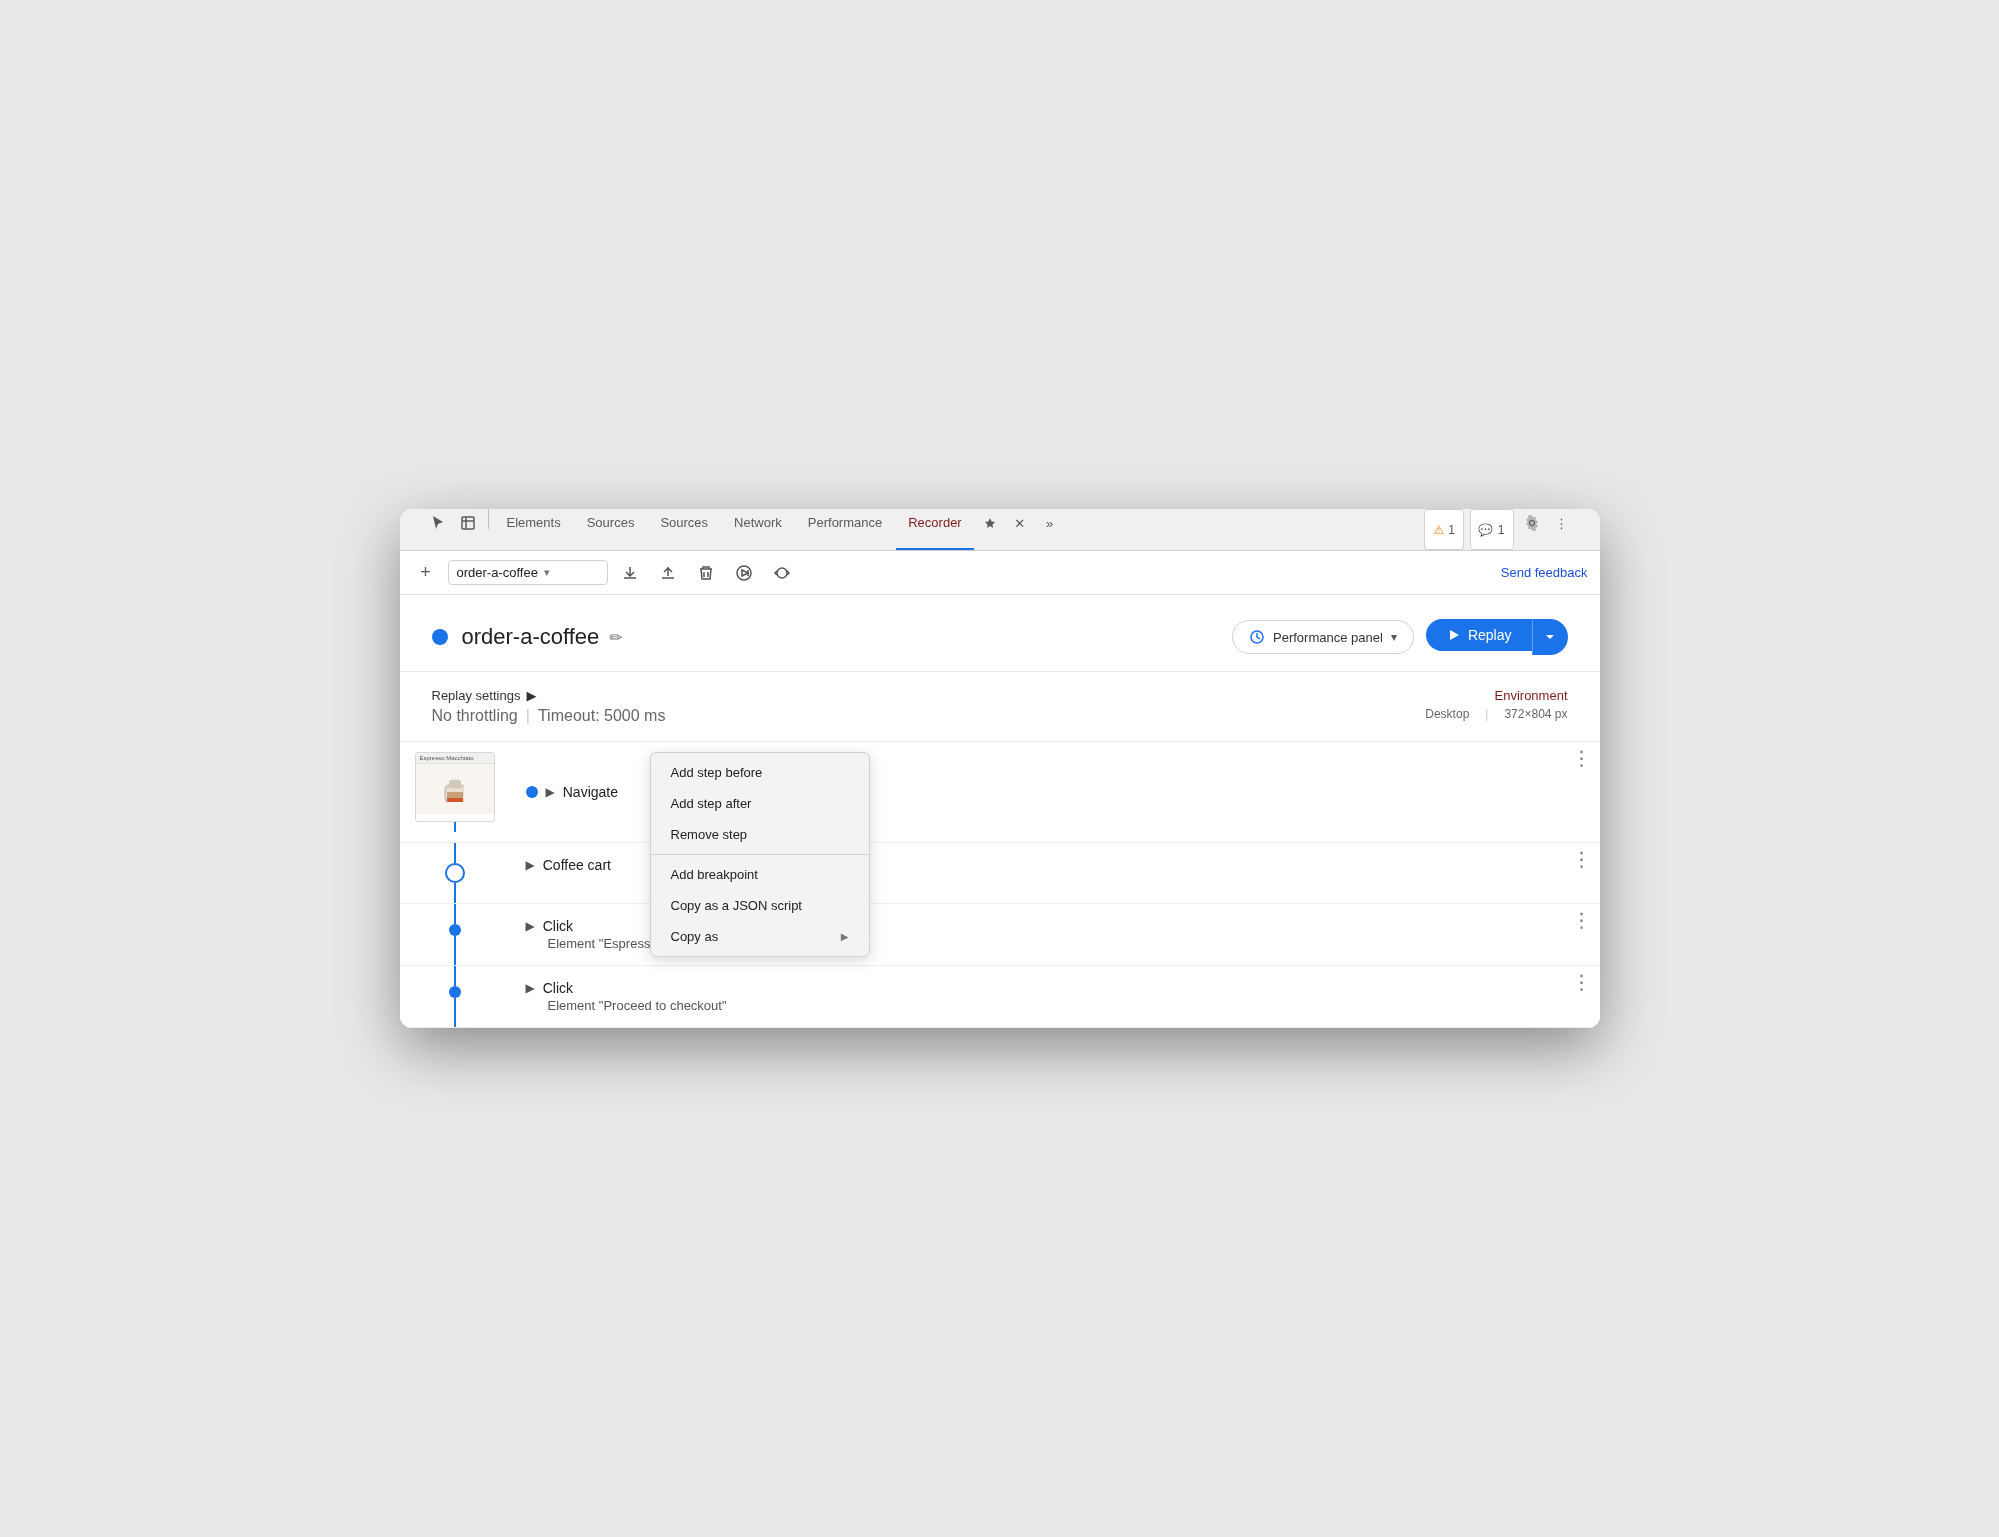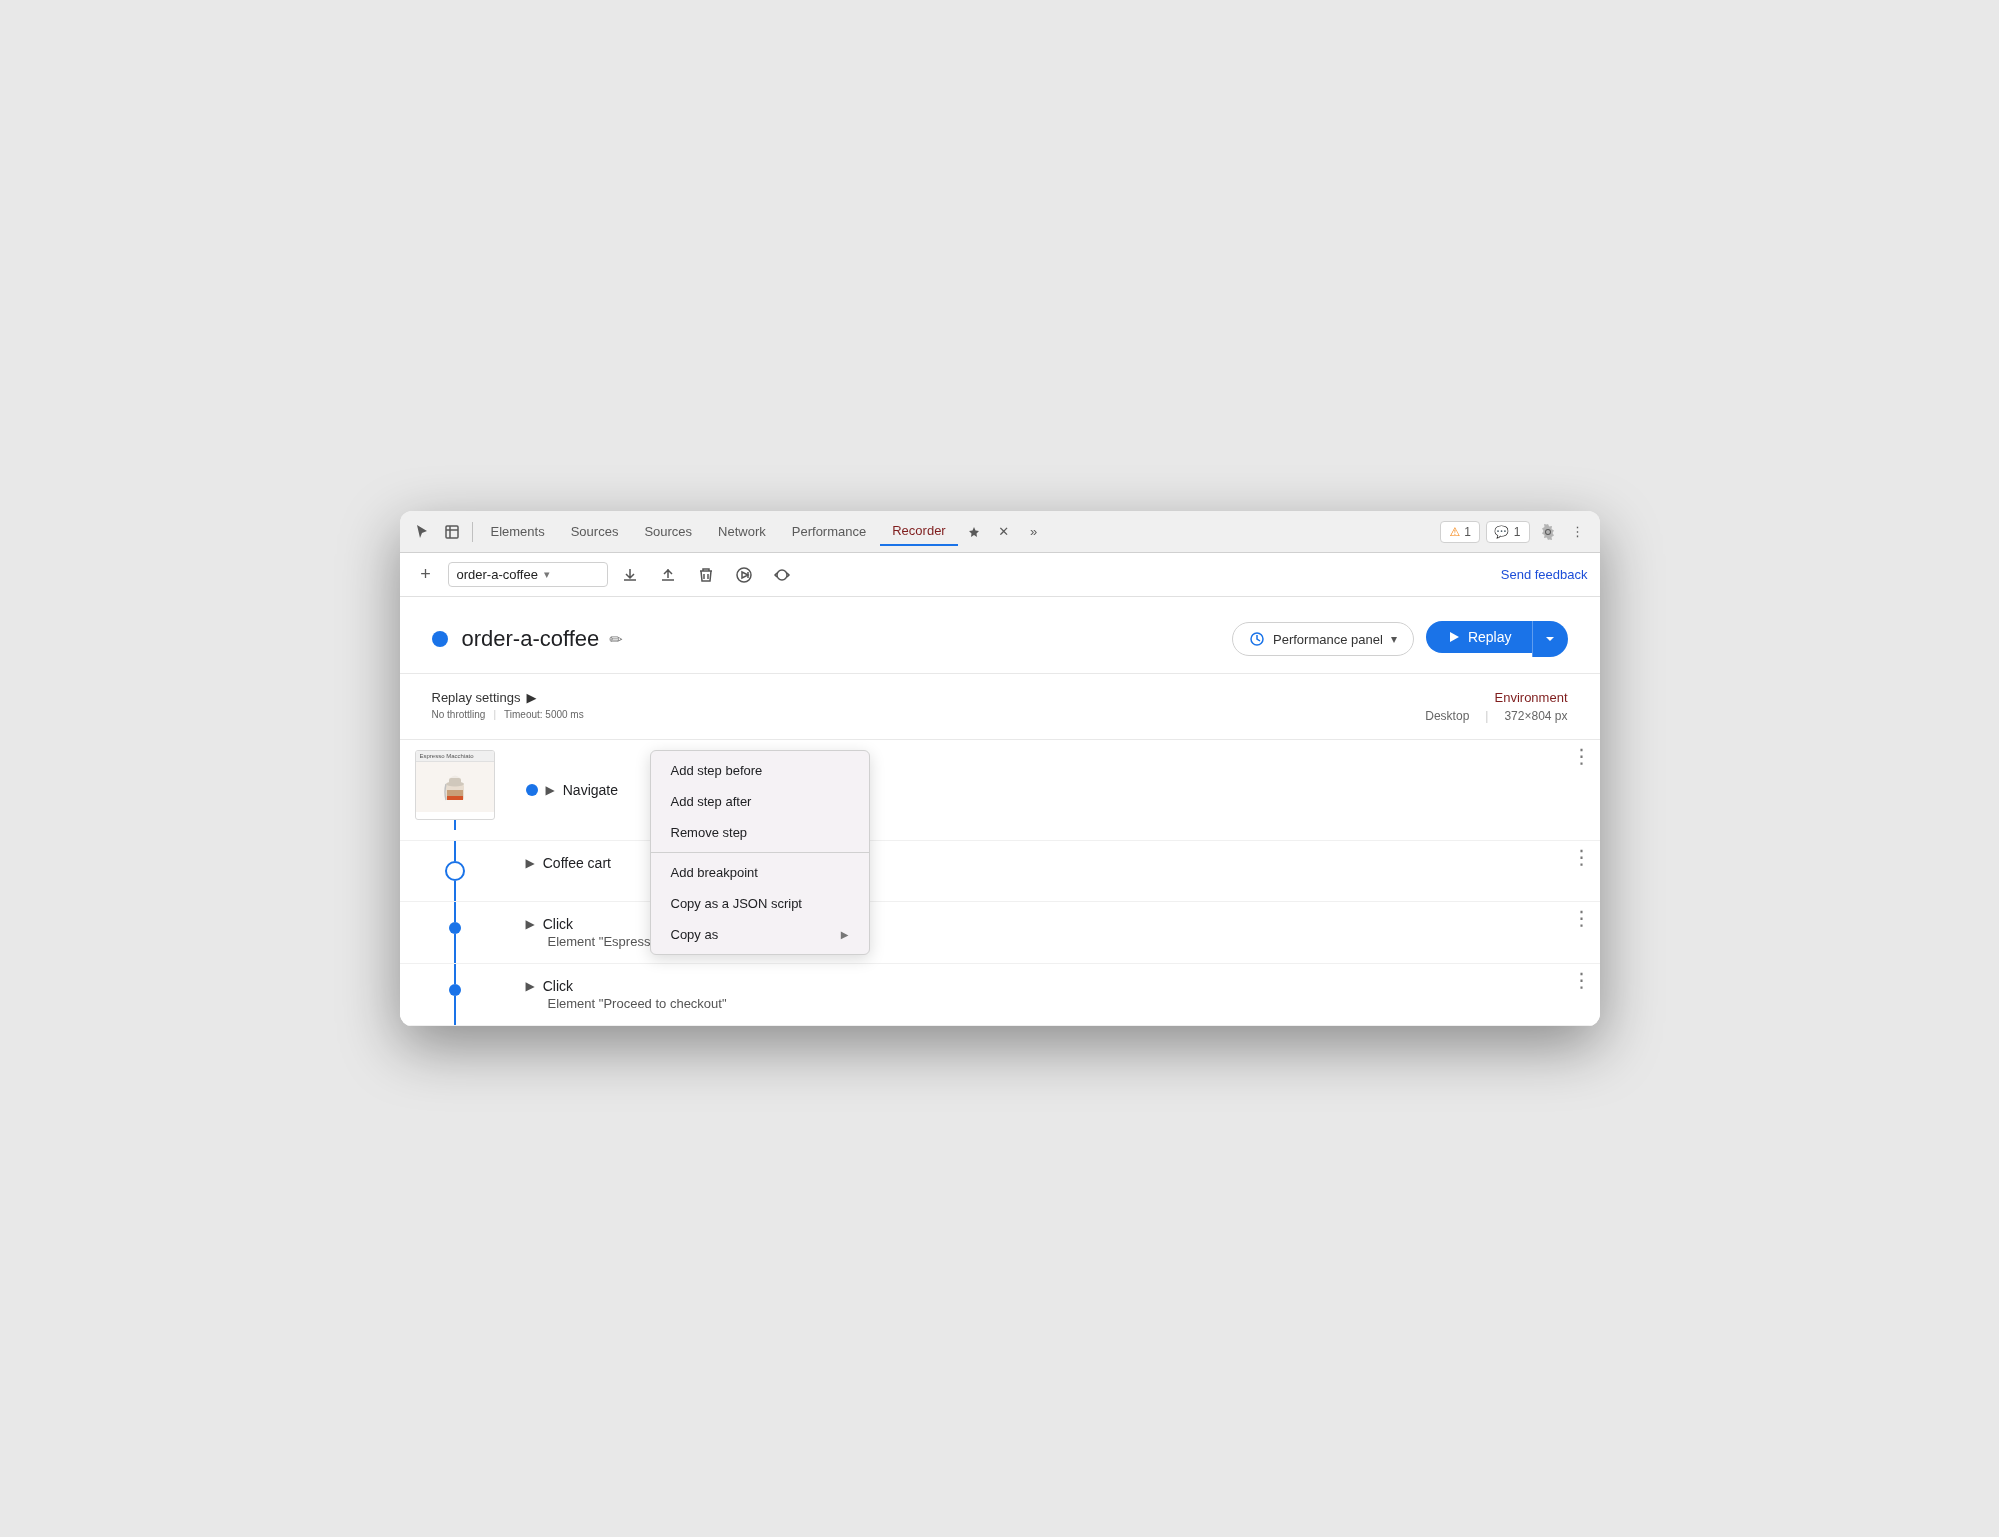--- a/index.html
+++ b/index.html
@@ -45,23 +45,22 @@
     .tl-green { background: #28c840; }
     .title-text {
       font-size: 13px;
       font-weight: 500;
       color: #333;
     }
     
     .devtools-tabs {
       background: #f0f0f0;
       display: flex;
-      align-items: center;
       height: 42px;
-      padding: 0 8px;
+      padding: 0 24px;
       border-bottom: 1px solid #d0d0d0;
       gap: 2px;
     }
     .tab-icon-btn {
       width: 28px;
       height: 28px;
       display: flex;
       align-items: center;
       justify-content: center;
       cursor: pointer;
@@ -258,21 +257,21 @@
     .settings-title {
       font-size: 13px;
       font-weight: 500;
       color: #333;
       display: flex;
       align-items: center;
       gap: 6px;
       cursor: pointer;
     }
     .settings-sub {
-      font-size: 10px;
+      font-size: 16px;
       color: #666;
       margin-top: 4px;
       display: flex;
       gap: 0;
     }
     .settings-sub-divider {
       margin: 0 8px;
       color: #ccc;
     }
     .env-title {

